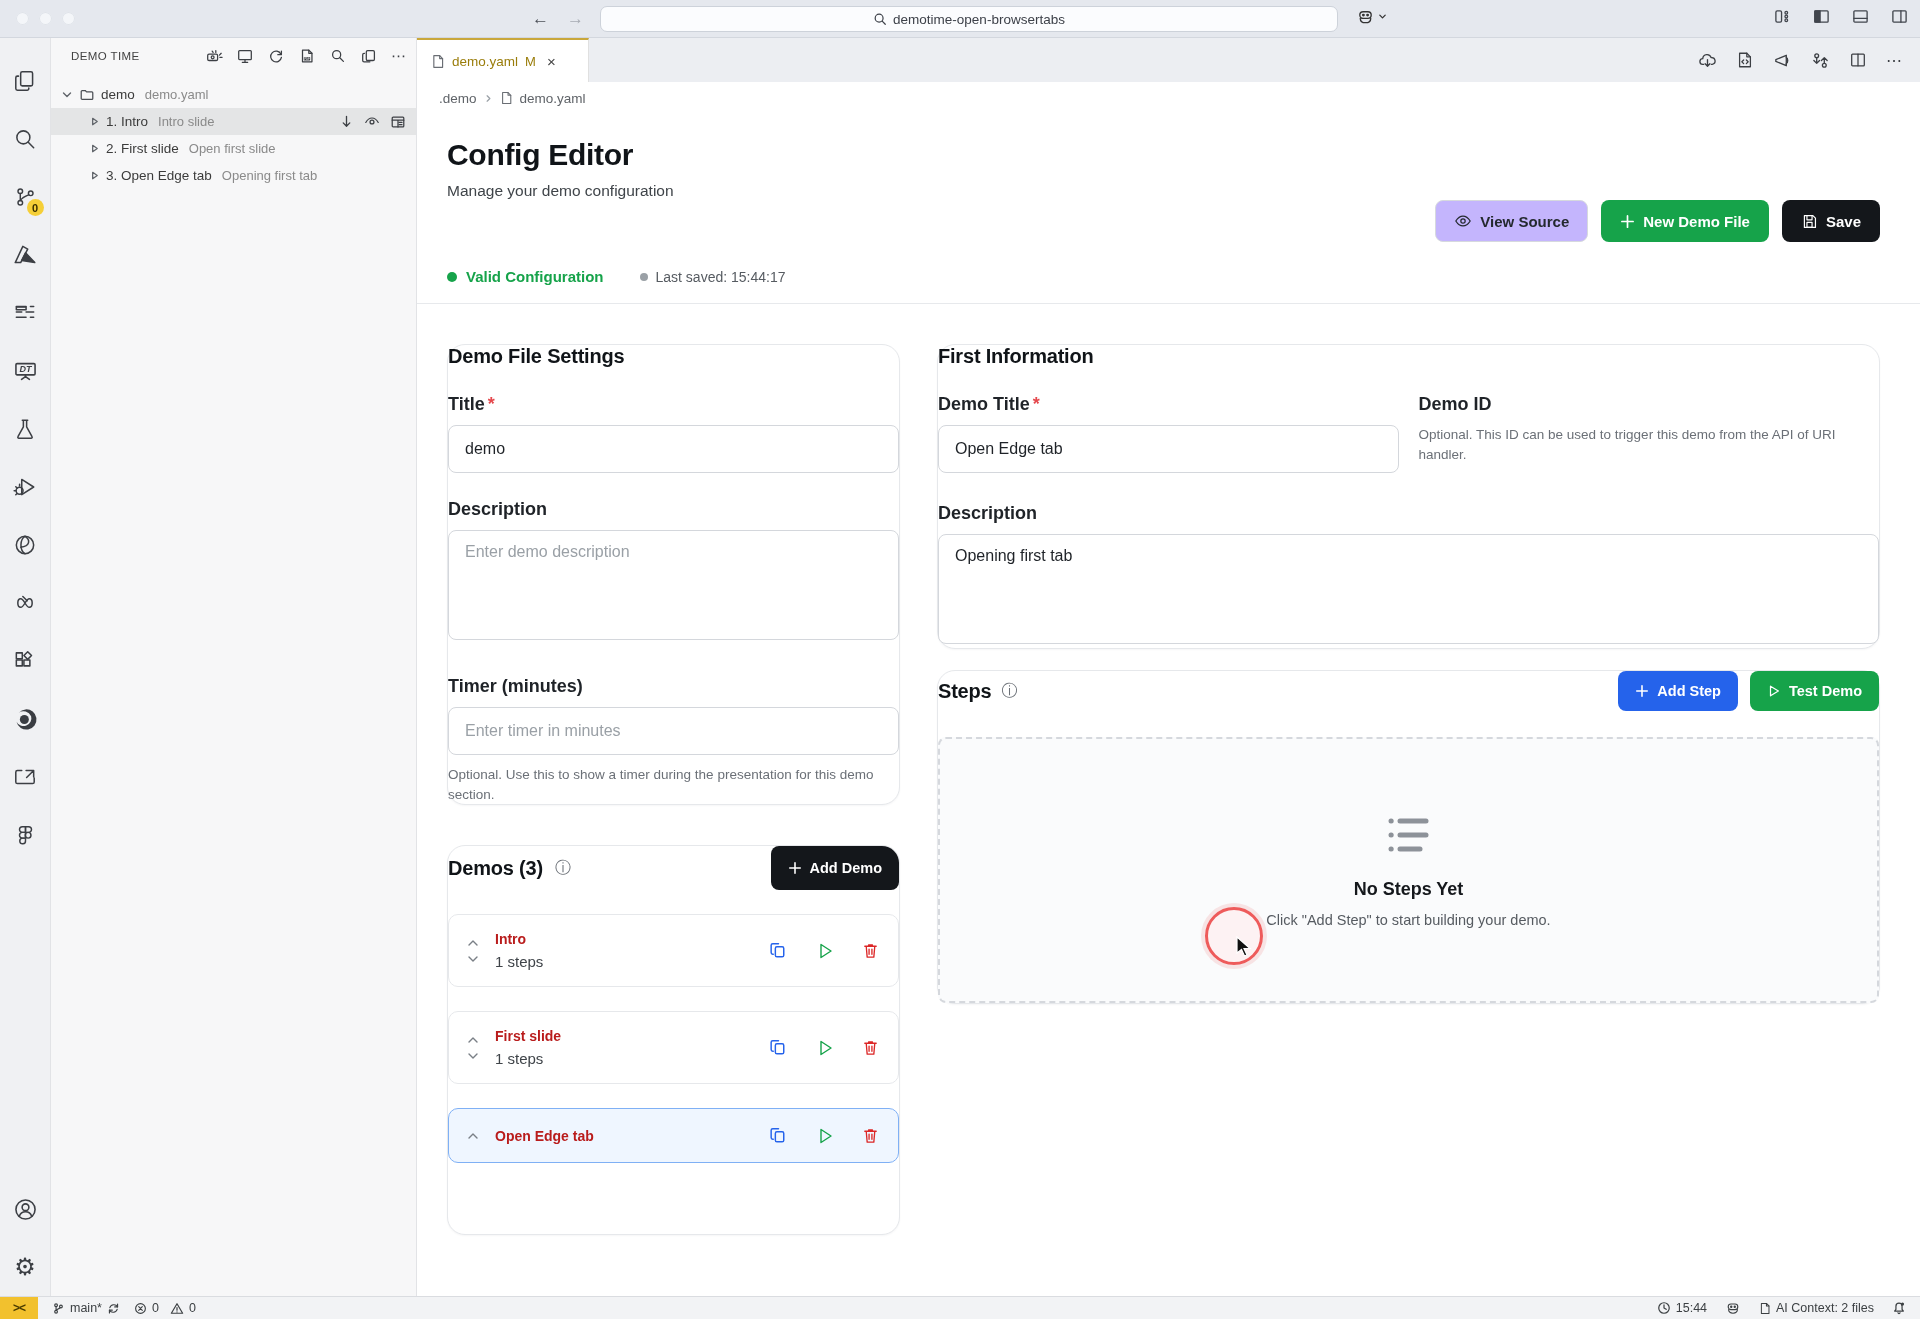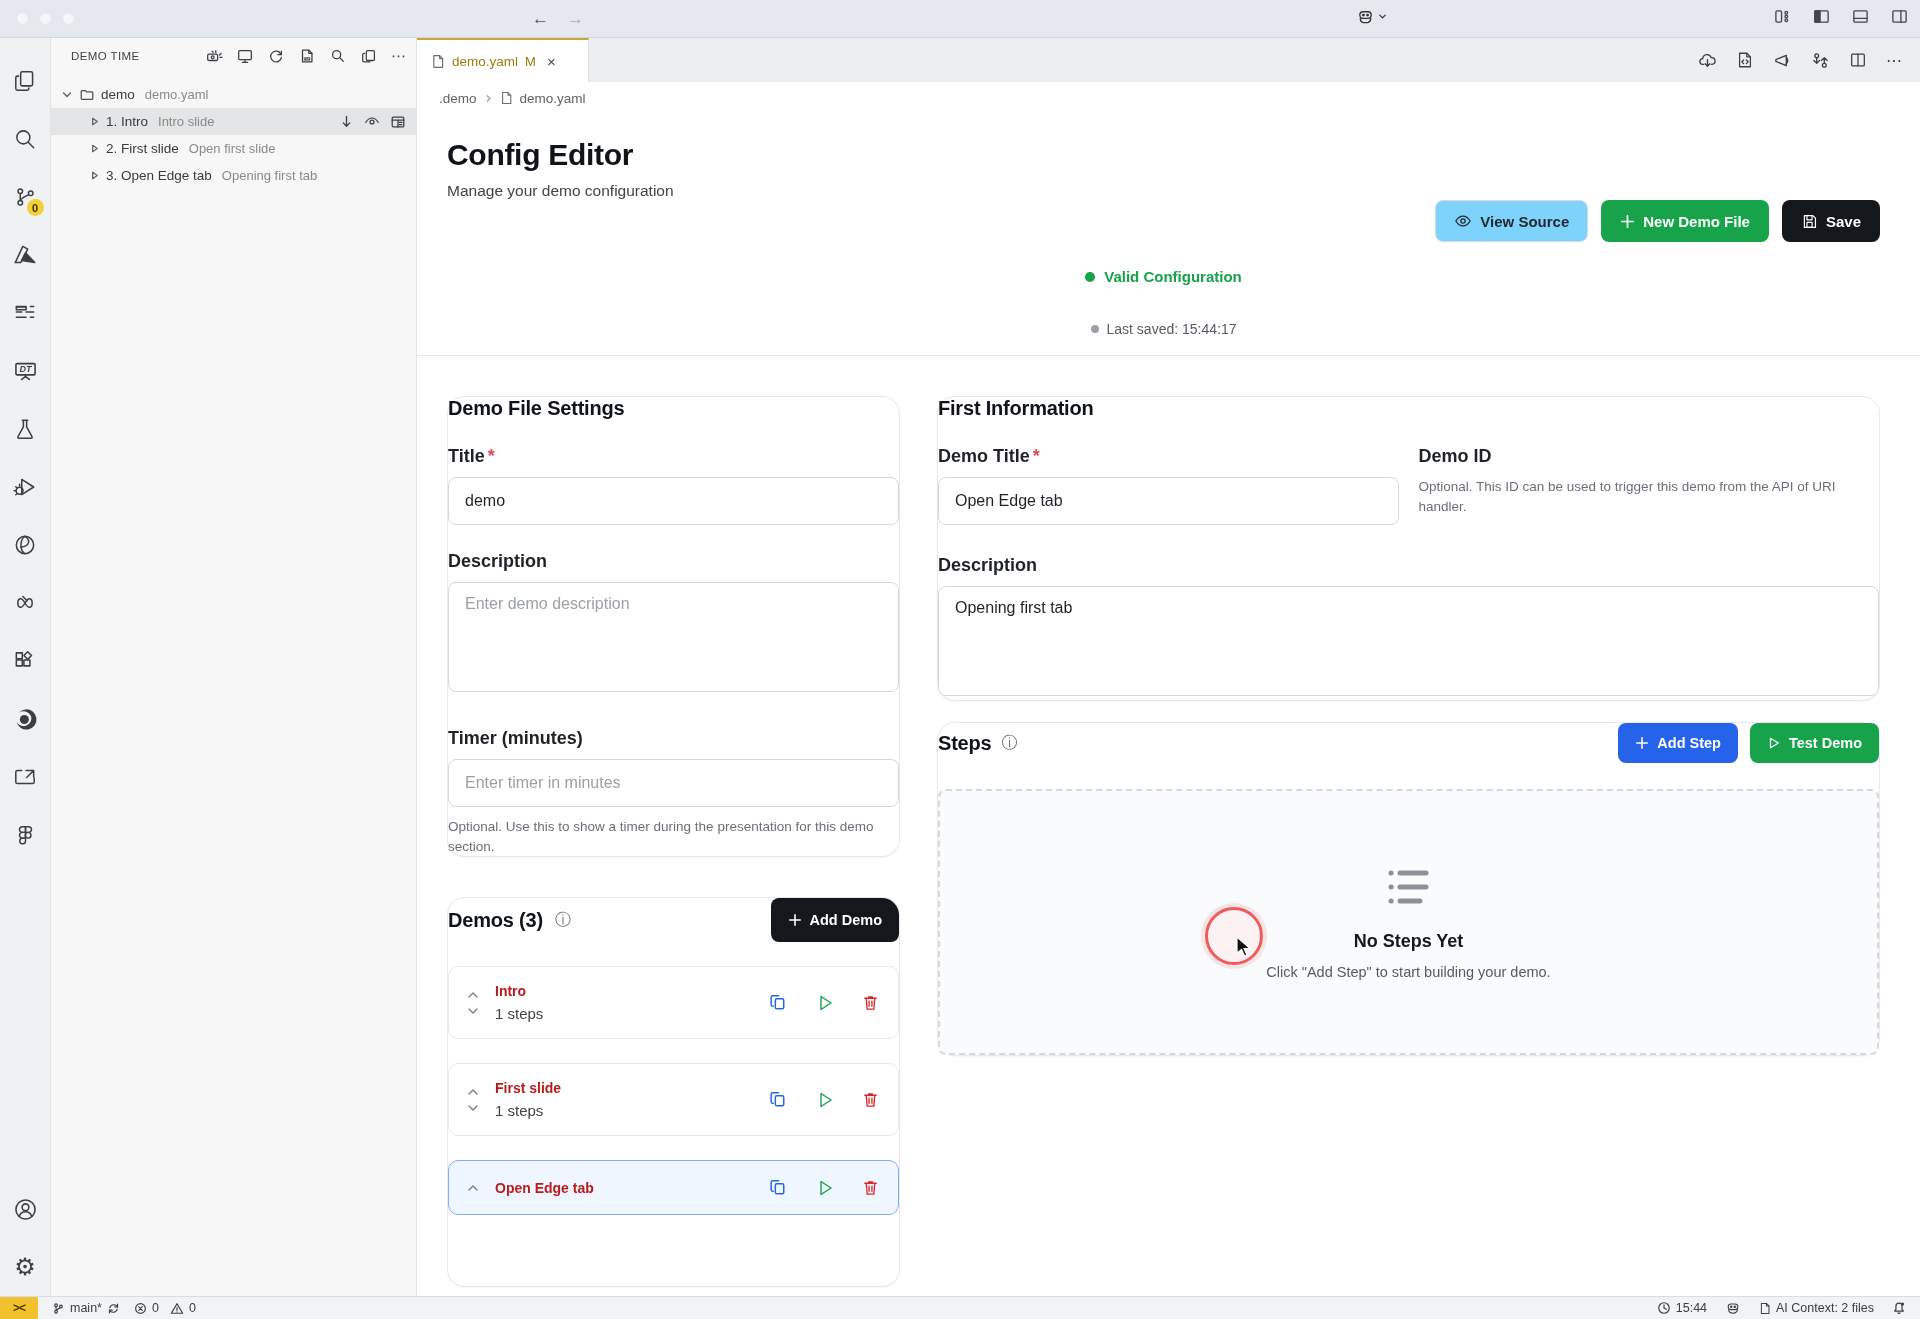--- a/index.html
+++ b/index.html
@@ -63,25 +63,25 @@
 
   
   .webview { flex:1 1 auto; background:#fff; position:relative; overflow:hidden; }
   .page-head { padding:24px 40px 0 30px; }
   .page-title { font-size:30px; font-weight:bold; color:#101418; letter-spacing:-.3px; }
   .page-sub { font-size:15.5px; color:#3f4449; margin-top:10px; }
   .head-row { display:flex; align-items:flex-start;flex-direction:column; }
   .head-buttons { margin-left:auto; display:flex; gap:13px; }
   .btn { display:inline-flex; align-items:center; gap:8px; border-radius:8px; font-size:15px; font-weight:bold;
     height:42px; padding:0 18px; border:1px solid transparent; cursor:default; }
-  .btn-outline { background:#7dd3fc; border-color:#d6d9de; color:#24292f;margin-left:8px; }
+  .btn-outline { background:#c4b5fd; border-color:#d6d9de; color:#24292f;margin-left:8px; }
   .btn-green { background:#16a34a; color:#fff; }
   .btn-black { background:#14171b; color:#fff; }
   .btn-blue { background:#2563eb; color:#fff; }
-  .statusrow { display:flex; align-items:center; gap:36px; margin-top:26px; padding-bottom:18px;flex-direction:column; }
+  .statusrow { display:flex; align-items:center; gap:36px; margin-top:26px; padding-bottom:18px; }
   .dot { width:10px; height:10px; border-radius:50%; display:inline-block; }
   .valid { color:#16a34a; font-size:15px; font-weight:bold; display:flex; gap:9px; align-items:center; }
   .saved { color:#565b61; font-size:14px; display:flex; gap:8px; align-items:center; }
   .head-divider { border-top:1px solid #e7e9ec; }
 
   .content { display:flex; gap:37px; padding:40px 40px 0 30px; }
   .col-left { width:453px; flex:0 0 auto; }
   .col-right { flex:1 1 auto; min-width:0; }
   .card { background:#fff; border:1px solid #e6e8eb; border-radius:18px; box-shadow:0 1px 2px rgba(16,24,40,.04); }
   .card h2 { font-size:20px; color:#101418; letter-spacing:-.2px; }
@@ -143,20 +143,27 @@
 
   <div class="titlebar">
     <div class="lights">
       <span class="light"></span>
       <span class="light"></span>
       <span class="light"></span>
     </div>
     <div class="navarrows">
       <span>←</span>
       <span class="fwd">→</span>
+    </div>
+    <div class="searchbar">
+      <svg class="ic" width="14" height="14" viewBox="0 0 16 16">
+          <circle cx="7" cy="7" r="4.5"></circle>
+          <path d="M10.5 10.5 L14 14"></path>
+        </svg>
+      <span>demotime-open-browsertabs</span>
     </div>
     <div class="copilot-top">
       <svg class="ic" width="19" height="19" viewBox="0 0 20 20">
           <rect x="4" y="5" width="12" height="7" rx="3.5"></rect>
           <path d="M4.5 12 C4.5 15 7 16.5 10 16.5 C13 16.5 15.5 15 15.5 12"></path>
           <circle cx="7.8" cy="8.5" r="0.8" fill="currentColor"></circle>
           <circle cx="12.2" cy="8.5" r="0.8" fill="currentColor"></circle>
         </svg>
       <svg class="ic" width="9" height="9" viewBox="0 0 10 10">
           <path d="M2 3.5 L5 6.5 L8 3.5"></path>

